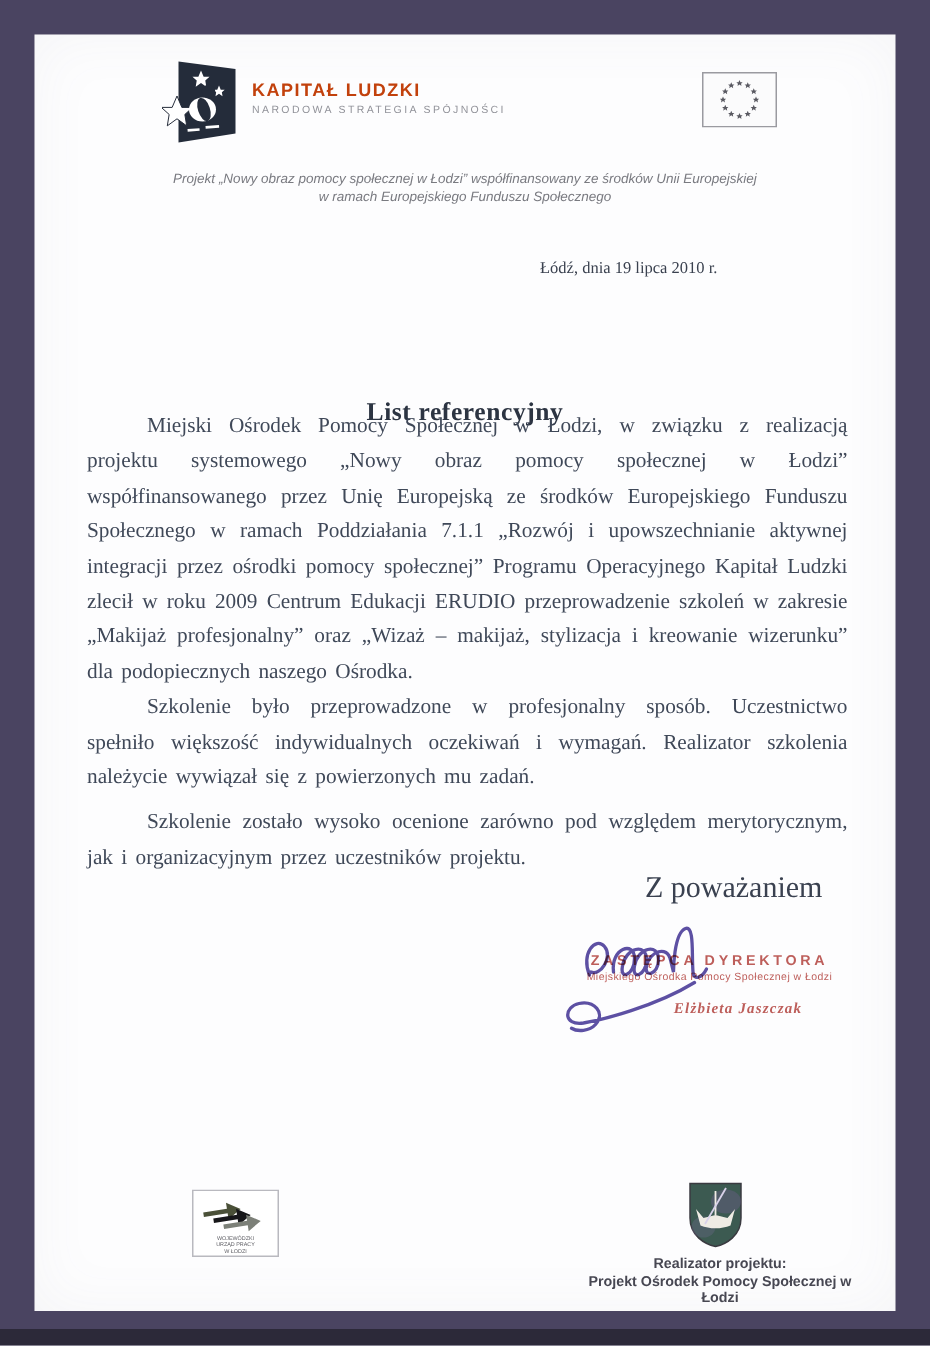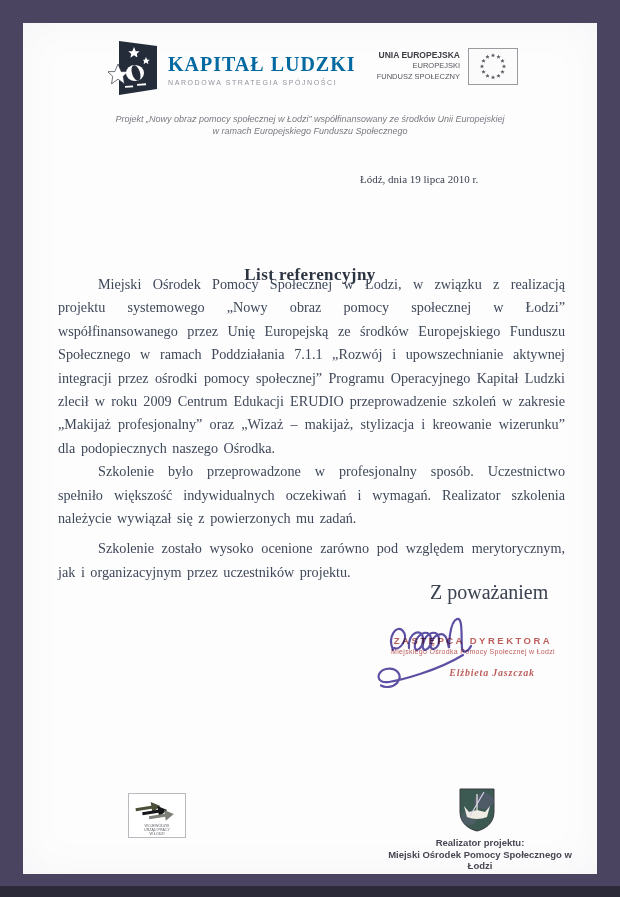--- a/index.html
+++ b/index.html
@@ -15,21 +15,21 @@
     background:#2c2939;
   }
   .page {
     position:absolute; left:23px; top:23px; width:574px; height:851px;
     background:#fdfdfe;
     box-shadow:inset 0 0 40px rgba(120,120,140,0.06);
   }
   
   .kl-logo { position:absolute; left:85px; top:14px; width:52px; height:60px; }
   .kl-text { position:absolute; left:145px; top:30px; }
-  .kl-title { font-size:20px; font-weight:600; letter-spacing:1px; color:#0369a1;font-family:Liberation Serif, serif; }
+  .kl-title { font-size:12px; font-weight:600; letter-spacing:1px; color:#c2410c; }
   .kl-subtitle { margin-top:3px; font-size:7px; letter-spacing:1.6px; color:#92939a; }
   .eu-block { position:absolute; left:250px; top:27px; width:187px; text-align:right; }
   .eu-l1 { font-size:8.5px; font-weight:bold; color:#3f4045; line-height:11px; }
   .eu-l2, .eu-l3 { font-size:7.5px; color:#55575d; line-height:10.5px; }
   .eu-flag { position:absolute; left:445px; top:25px; width:50px; height:37px; }
   .project-note { position:absolute; left:0; top:90px; width:100%; text-align:center;
     font-family:Liberation Sans, sans-serif; font-style:italic;
     font-size:9px; color:#797a80; line-height:12px; }
   
   .date-line { position:absolute; left:337px; top:150px;
@@ -80,25 +80,20 @@
     <ellipse cx="28" cy="36" rx="4" ry="8" fill="#242c3a" transform="rotate(-18 28 36)"></ellipse>
     <rect x="17" y="49" width="8" height="1.8" fill="#ffffff" transform="rotate(-4 17 49)"></rect>
     <rect x="29" y="47" width="9" height="1.8" fill="#ffffff" transform="rotate(-4 29 47)"></rect>
   </svg>
 
   <div class="kl-text">
     <div class="kl-title">KAPITAŁ LUDZKI</div>
     <div class="kl-subtitle">NARODOWA STRATEGIA SPÓJNOŚCI</div>
   </div>
 
-  <div class="eu-block">
-    <div class="eu-l1">UNIA EUROPEJSKA</div>
-    <div class="eu-l2">EUROPEJSKI</div>
-    <div class="eu-l3">FUNDUSZ SPOŁECZNY</div>
-  </div>
 
   <svg class="eu-flag" viewBox="0 0 50 37" aria-hidden="true">
     <rect x="0.5" y="0.5" width="49" height="36" fill="#fbfbfc" stroke="#9a9aa0" stroke-width="1"></rect>
     <g fill="#5a5a62">
       <use href="#star5" transform="translate(25,7.5) scale(2.2)"></use>
       <use href="#star5" transform="translate(30.5,9) scale(2.2)"></use>
       <use href="#star5" transform="translate(34.5,13) scale(2.2)"></use>
       <use href="#star5" transform="translate(36,18.5) scale(2.2)"></use>
       <use href="#star5" transform="translate(34.5,24) scale(2.2)"></use>
       <use href="#star5" transform="translate(30.5,28) scale(2.2)"></use>
@@ -159,18 +154,18 @@
     <path d="M3,3 H37 V26 C37,38 27,43.5 20,45 C13,43.5 3,38 3,26 Z" fill="#3c5a51" stroke="#3a3a40" stroke-width="1"></path>
     <ellipse cx="27" cy="15" rx="10" ry="8" fill="#6d5d8c" opacity="0.4"></ellipse>
     <ellipse cx="12" cy="32" rx="8" ry="7" fill="#7a6a99" opacity="0.28"></ellipse>
     <path d="M7,20 L12,26 L20,24 L28,26 L33,20 L30,31 C24,33.5 16,33.5 10,31 Z" fill="#efece4"></path>
     <line x1="20" y1="8" x2="20" y2="24" stroke="#efece4" stroke-width="1.2"></line>
     <line x1="27" y1="6" x2="13" y2="30" stroke="#d9d2ea" stroke-width="1.2"></line>
   </svg>
 
   <div class="footer-caption caption-right">
     <div>Realizator projektu:</div>
-    <div>Miejski Ośrodek Pomocy Społecznego w Łodzi</div>
+    <div>Projekt Ośrodek Pomocy Społecznej w Łodzi</div>
   </div>
 
 </div>
 
 <div class="bottom-strip"></div>
 
 </body></html>

